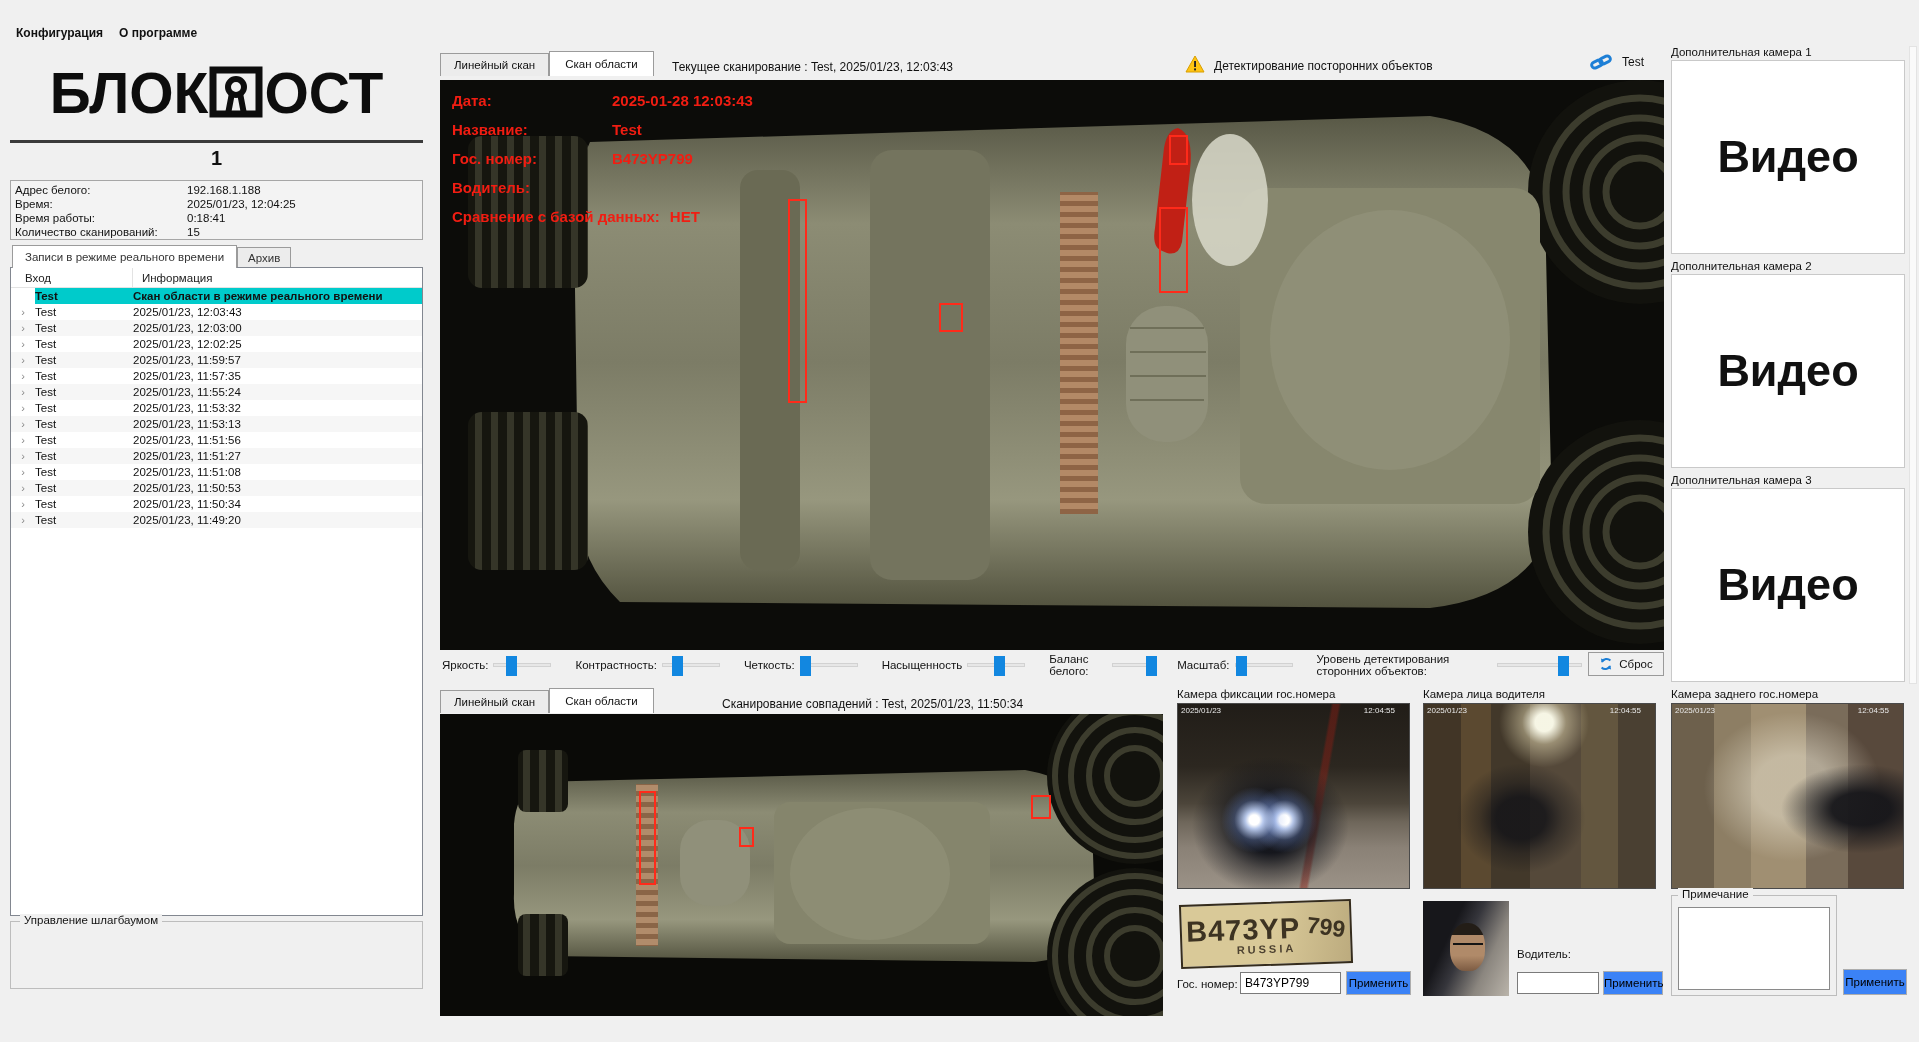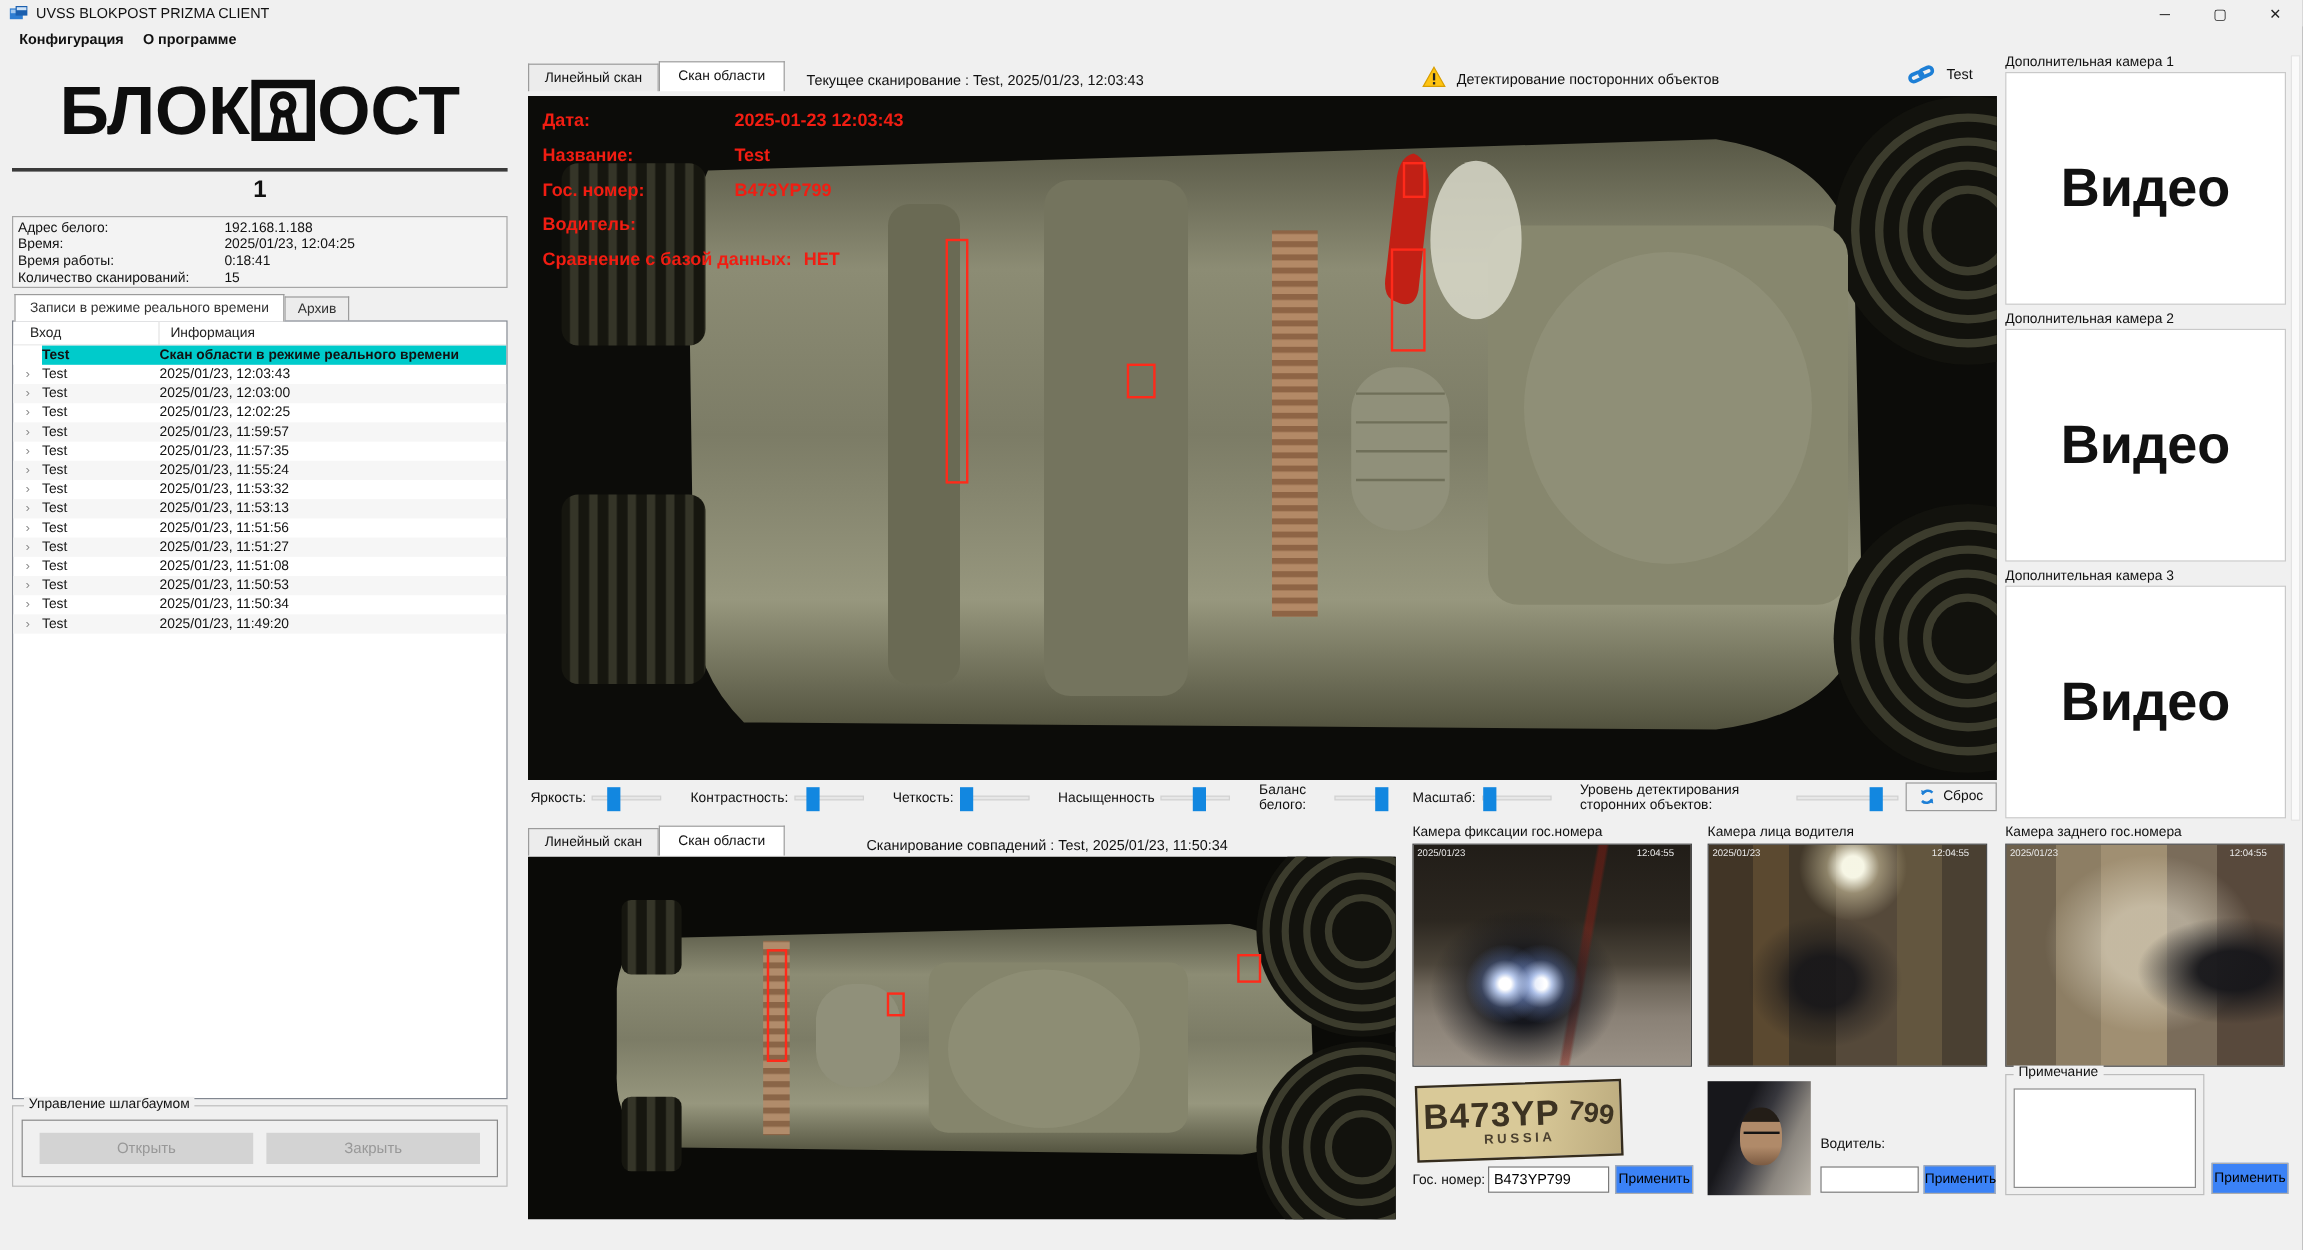--- a/index.html
+++ b/index.html
@@ -120,36 +120,20 @@
   .fbtn { position:absolute; background:#3b82f6; border:1px solid #adadad; font-size:11.5px; font-family:"Liberation Sans",sans-serif; }
   .notegroup { position:absolute; left:1671px; top:895px; width:166px; height:101px; border:1px solid #bdbdbd; }
   .nlegend { position:absolute; left:6px; top:-8px; background:#f0f0f0; padding:0 4px; font-size:11.5px; }
   .notearea { position:absolute; left:6px; top:11px; width:152px; height:83px; border:1px solid #8a8a8a; resize:none; background:#fff; }
 </style>
 </head>
 <body>
 
 <div class="window">
 
-  <div class="titlebar">
-    <span class="appicon">
-      <svg width="15" height="13" viewBox="0 0 15 13">
-          <rect x="0" y="2" width="11" height="9" fill="#2d7dd2"></rect>
-          <rect x="1" y="3" width="9" height="3" fill="#9fc6ee"></rect>
-          <rect x="5" y="0" width="10" height="8" fill="#1b5fae"></rect>
-          <rect x="6" y="1" width="8" height="2.5" fill="#cfe3f7"></rect>
-        </svg>
-    </span>
-    <span class="titletext">UVSS BLOKPOST PRIZMA CLIENT</span>
-    <div class="wbtns">
-      <span class="wbtn">─</span>
-      <span class="wbtn">▢</span>
-      <span class="wbtn">✕</span>
-    </div>
-  </div>
 
   <div class="menubar">
     <span class="menuitem">Конфигурация</span>
     <span class="menuitem">О программе</span>
   </div>
 
   <div class="logo">
     <span>БЛОК</span>
       <svg width="54" height="54" viewBox="0 0 54 54">
         <rect x="4" y="6" width="46" height="44" fill="none" stroke="#0d0d0d" stroke-width="7"></rect>
@@ -266,24 +250,20 @@
         <div class="lrow alt">
           <span class="arr">›</span>
           <span class="c1">Test</span>
           <span class="c2">2025/01/23, 11:49:20</span>
         </div>
       </div>
   </div>
 
   <div class="barrier">
     <span class="blegend">Управление шлагбаумом</span>
-    <div class="binner">
-      <button class="bbtn">Открыть</button>
-      <button class="bbtn">Закрыть</button>
-    </div>
   </div>
 
   <div class="main-tabs">
     <span class="m-tab">Линейный скан</span>
     <span class="m-tab active">Скан области</span>
   </div>
   <div class="cur-label">Текущее сканирование : Test, 2025/01/23, 12:03:43</div>
 
   <div class="warnbox">
     <svg width="20" height="18" viewBox="0 0 20 18">
@@ -359,21 +339,21 @@
       <g fill="none" stroke="#ff2a1a" stroke-width="2">
         <rect x="349" y="120" width="17" height="202"></rect>
         <rect x="500" y="224" width="22" height="27"></rect>
         <rect x="720" y="128" width="27" height="84"></rect>
         <rect x="730" y="56" width="17" height="28"></rect>
       </g>
     </svg>
     <div class="ovl">
       <div class="ovrow">
           <span class="ovlab">Дата:</span>
-          <span>2025-01-23 12:03:43</span>
+          <span>2025-01-28 12:03:43</span>
         </div>
       <div class="ovrow">
           <span class="ovlab">Название:</span>
           <span>Test</span>
         </div>
       <div class="ovrow">
           <span class="ovlab">Гос. номер:</span>
           <span>B473YP799</span>
         </div>
       <div class="ovrow">

